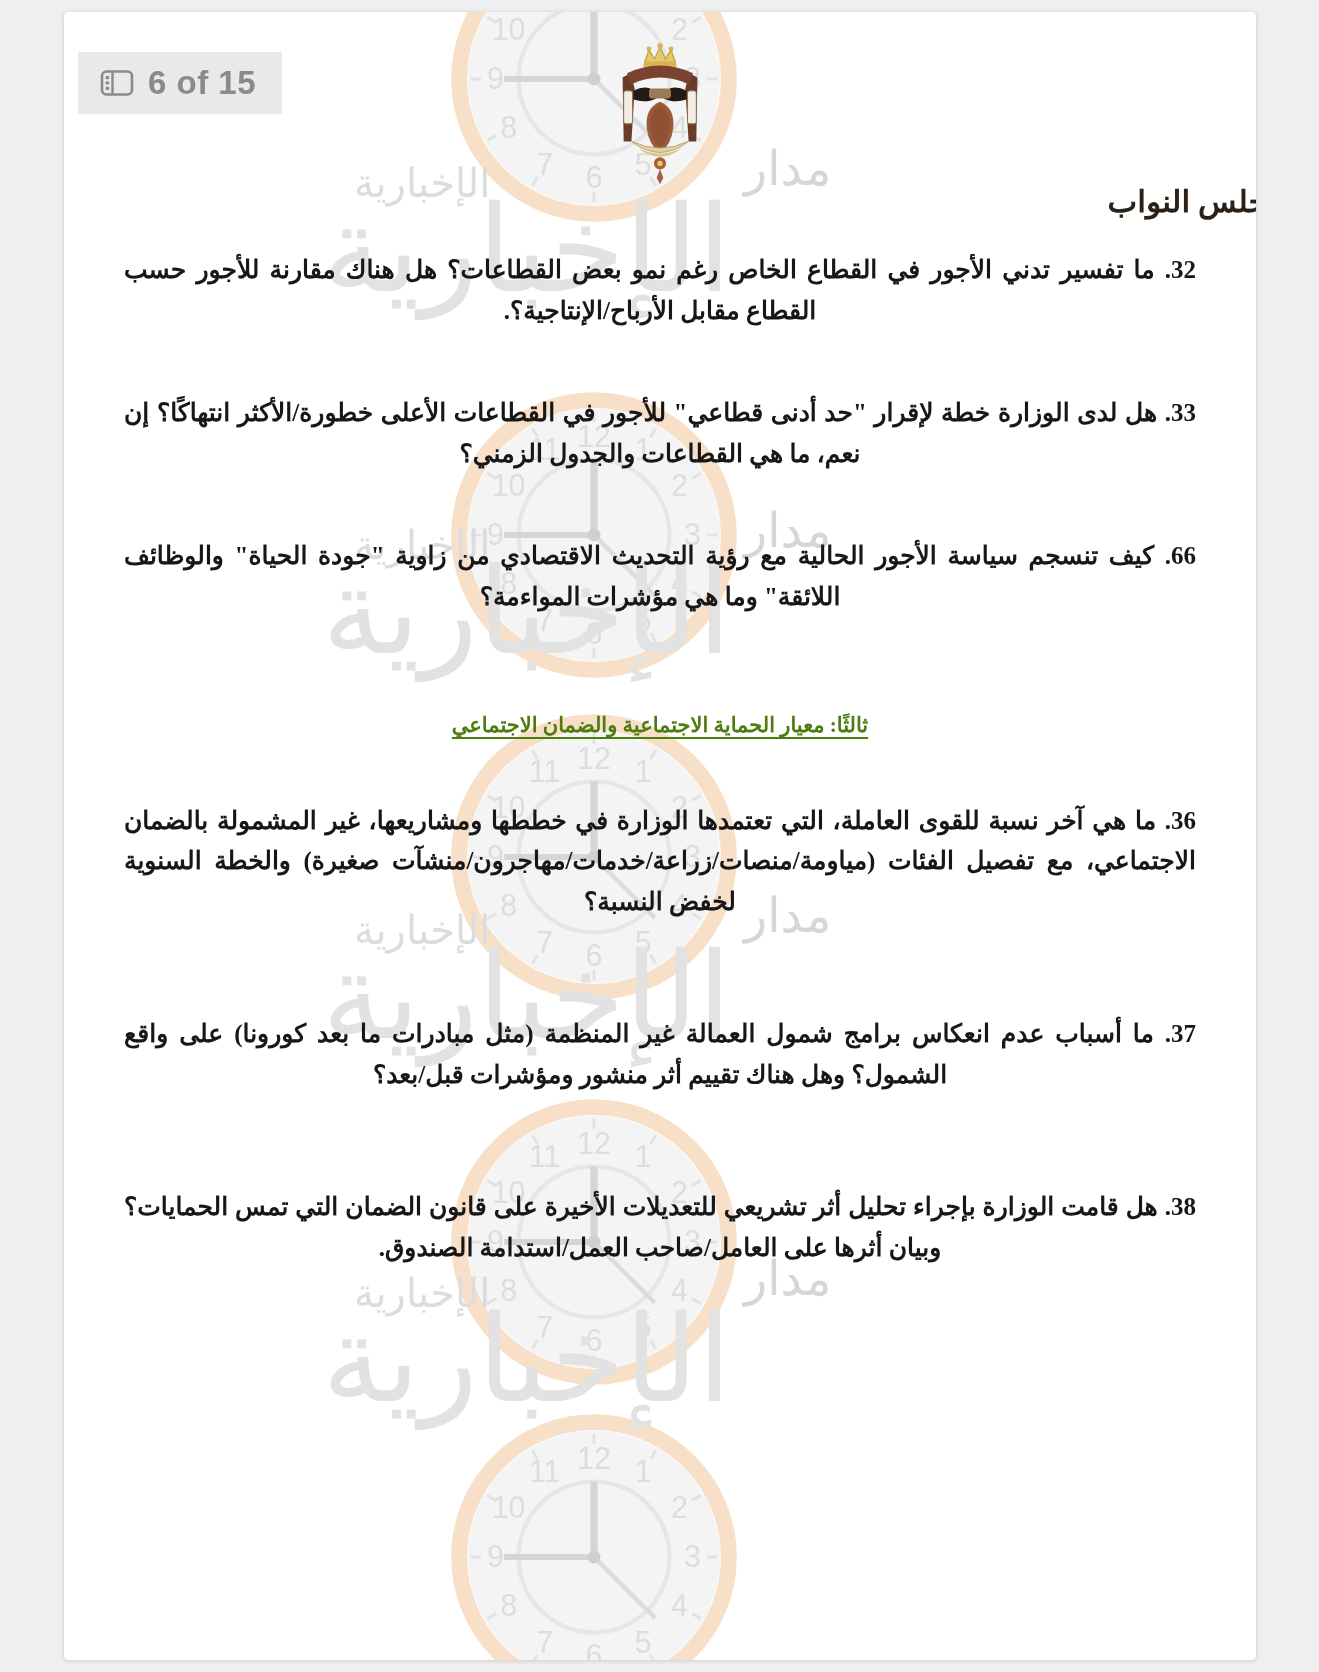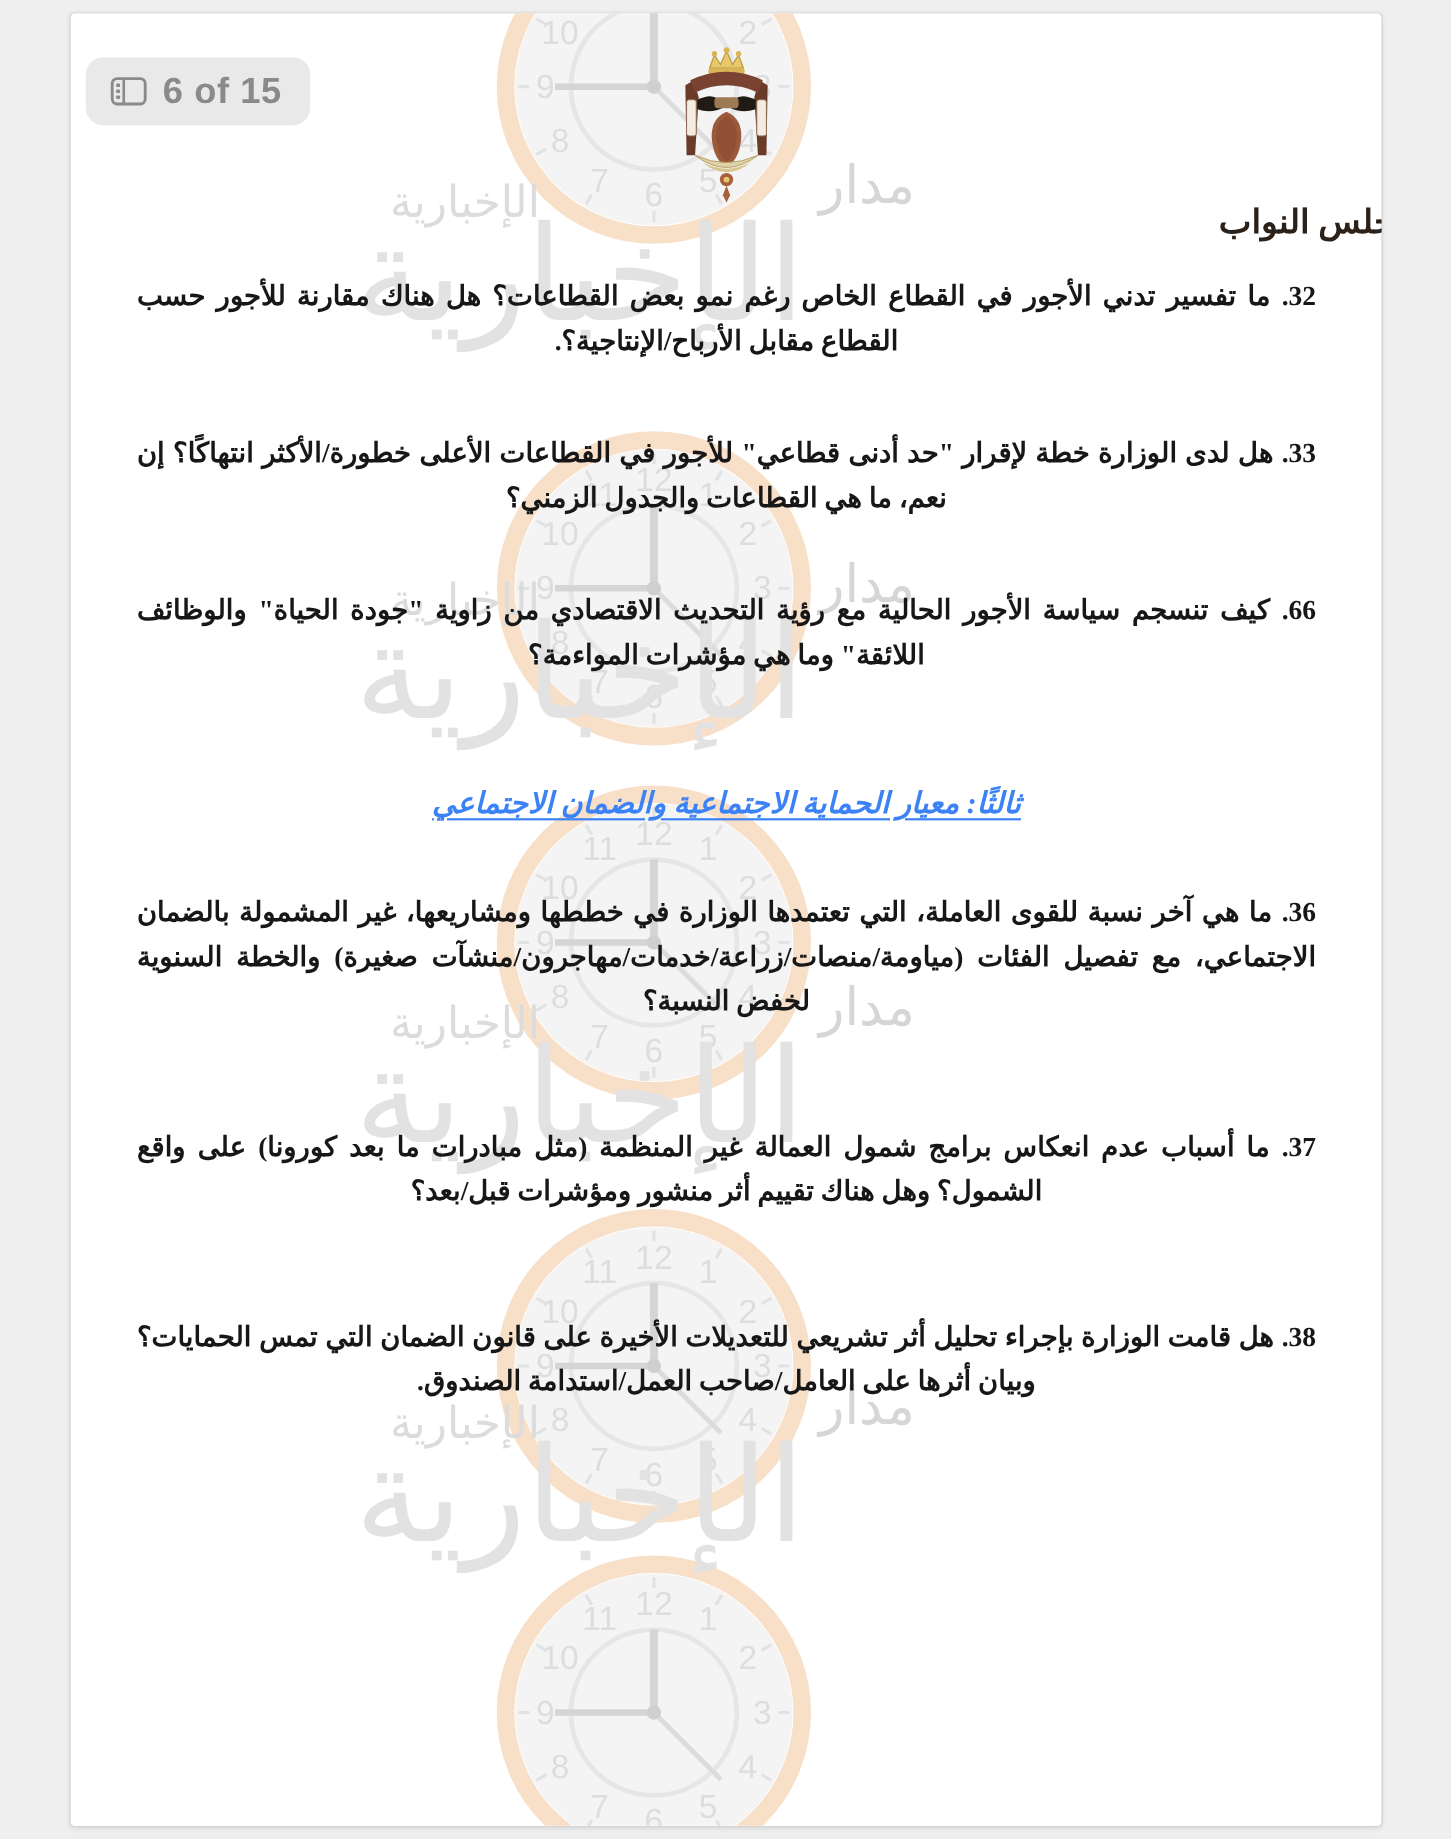--- a/index.html
+++ b/index.html
@@ -100,47 +100,46 @@
     text-align: justify;
     text-align-last: center;
     direction: rtl;
     font-weight: bold;
     margin-bottom: 62px;
     padding: 0 8px;
   }
 
   .section-heading {
     font-family: "Liberation Serif", serif;
-    font-size: 27px;
+    font-size: 21px;
     line-height: 1.6;
-    color: #3b82f6;
+    color: #4d7c0f;
     font-weight: bold;
     direction: rtl;
     text-align: center;
     text-decoration: underline;
     text-underline-offset: 5px;
     margin-bottom: 58px;
     margin-top: 14px;
-    font-style: italic;
   }
 
   .gap-lg { margin-bottom: 92px; }
 
   
   .page-pill {
     position: absolute;
     left: 78px;
     top: 52px;
     height: 62px;
     display: flex;
     align-items: center;
     gap: 14px;
     padding: 0 26px 0 22px;
     background: rgba(232,232,233,0.94);
-    border-radius: 16px;
+    border-radius: 0;
     z-index: 20;
     direction: ltr;
   }
   .pill-icon { width: 34px; height: 28px; display: block; }
   .pill-label {
     font-family: "Liberation Sans", sans-serif;
     font-size: 33px;
     font-weight: bold;
     color: #8a8a8d;
     letter-spacing: 0.5px;

